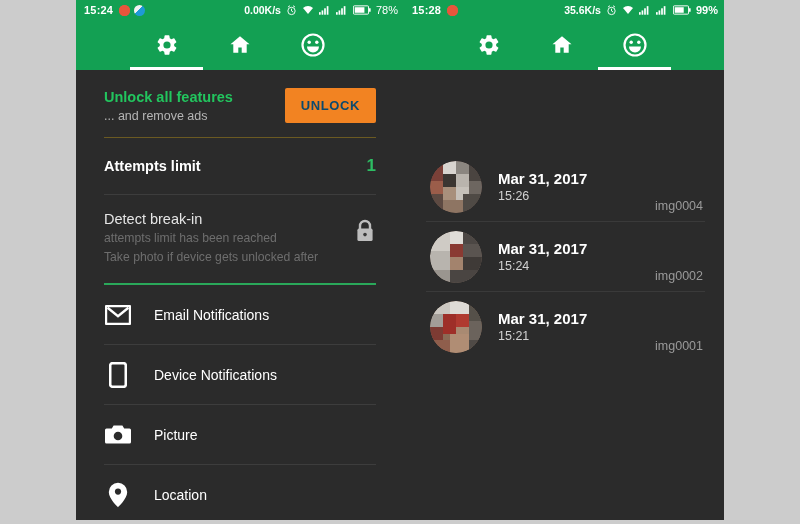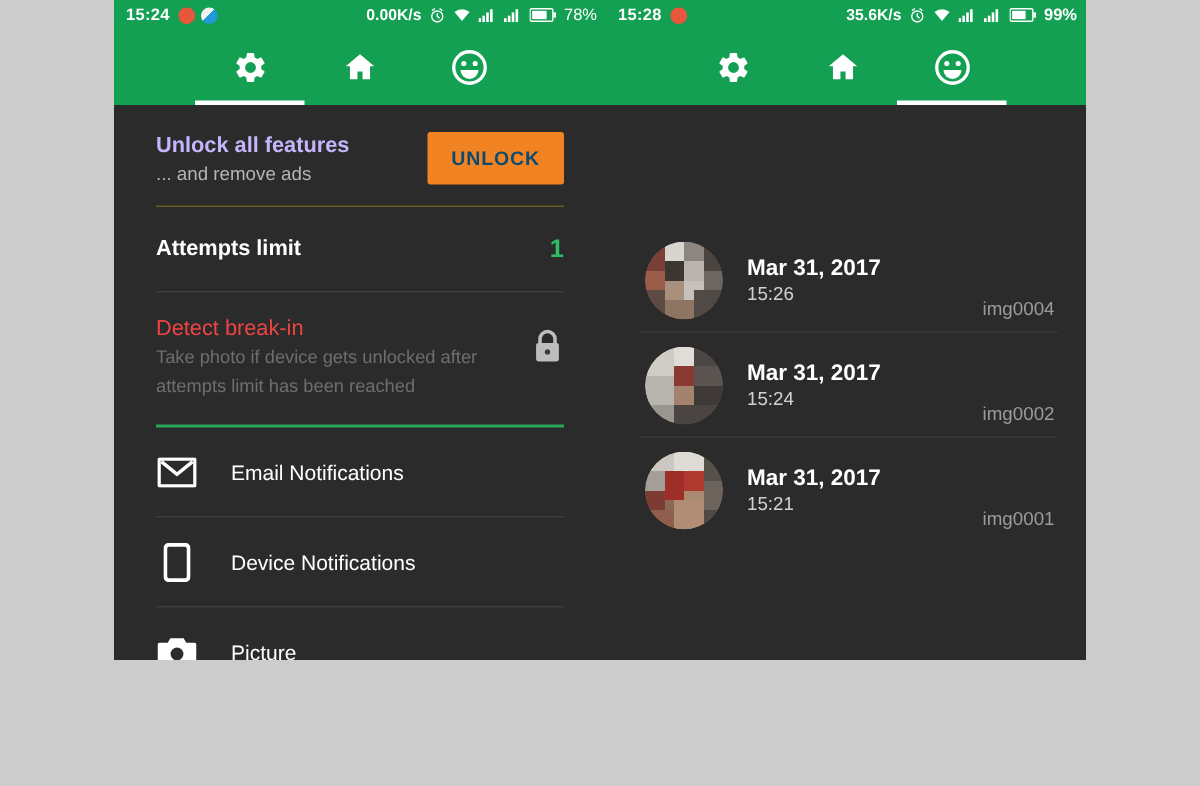--- a/index.html
+++ b/index.html
@@ -3,21 +3,21 @@
 <meta charset="utf-8">
 <style>
   html,body{margin:0;padding:0;}
   body{
     width:800px;height:524px;
     background:#cccccc;
     font-family:"Liberation Sans", sans-serif;
     overflow:hidden;
   }
   .screens{position:absolute;left:76px;top:0;width:648px;height:524px;display:flex;}
-  .phone{position:relative;height:440px;overflow:hidden;background:#2b2b2b;}
+  .phone{position:relative;height:520px;overflow:hidden;background:#2b2b2b;}
   .phone.left{width:328px;}
   .phone.right{width:320px;}
 
   
   .statusbar{
     height:20px;background:#13a053;color:#ffffff;
     display:flex;align-items:center;
     font-size:11px;font-weight:bold;
     padding:0 6px 0 8px;box-sizing:border-box;
   }
@@ -43,21 +43,21 @@
   .tab.selected .underline{display:block;}
 
   
   .content{position:absolute;top:70px;left:0;right:0;bottom:0;background:#2b2b2b;}
 
   .unlock-row{
     display:flex;align-items:center;justify-content:space-between;
     padding:18px 28px 14px 28px;
   }
   .unlock-texts{display:flex;flex-direction:column;gap:4px;}
-  .unlock-title{color:#c4b5fd;font-size:14.5px;font-weight:bold;}
+  .unlock-title{color:#22c55e;font-size:14.5px;font-weight:bold;}
   .unlock-sub{color:#b5b5b5;font-size:12.5px;}
   .unlock-btn{
     background:#f28322;color:#0c4a6e;border:none;
     font-family:"Liberation Sans", sans-serif;
     font-size:13px;font-weight:bold;letter-spacing:.6px;
     padding:10px 16px;border-radius:2px;cursor:pointer;
   }
   .divider{height:1px;margin:0 28px;background:#3d3d3d;}
   .divider.gold{background:#6b5a22;}
   .divider.green{background:#2aa85a;height:2px;}
@@ -67,21 +67,21 @@
     padding:18px 28px;
   }
   .attempts-label{color:#ffffff;font-size:14.5px;font-weight:bold;}
   .attempts-value{color:#2dbd63;font-size:17px;font-weight:bold;}
 
   .detect-row{
     display:flex;align-items:flex-start;justify-content:space-between;
     padding:16px 28px 18px 28px;
   }
   .detect-texts{display:flex;flex-direction:column;gap:3px;max-width:250px;}
-  .detect-title{color:#ef4444;font-size:14.5px;}
+  .detect-title{color:#e5e5e5;font-size:14.5px;}
   .detect-sub{color:#6e6e6e;font-size:12.2px;line-height:16px;}
   .lock-wrap{margin-top:8px;}
 
   .menu-item{
     display:flex;align-items:center;height:59px;padding:0 28px;cursor:pointer;text-align:center;
   }
   .menu-icon{width:28px;display:flex;align-items:center;justify-content:center;}
   .menu-label{color:#ffffff;font-size:14px;margin-left:22px;}
 
   
@@ -182,22 +182,22 @@
 
       <div class="attempts-row">
         <span class="attempts-label">Attempts limit</span>
         <span class="attempts-value">1</span>
       </div>
       <div class="divider"></div>
 
       <div class="detect-row">
         <div class="detect-texts">
           <span class="detect-title">Detect break-in</span>
+          <span class="detect-sub">attempts limit has been reached</span>
           <span class="detect-sub">Take photo if device gets unlocked after</span>
-          <span class="detect-sub">attempts limit has been reached</span>
         </div>
         <span class="lock-wrap">
           <svg width="22" height="24" viewBox="0 0 22 24">
             <path d="M6 10V7a5 5 0 0 1 10 0v3" fill="none" stroke="#bdbdbd" stroke-width="2.4"></path>
             <rect x="3.4" y="9.6" width="15.2" height="12.4" rx="1.6" fill="#bdbdbd"></rect>
             <circle cx="11" cy="15.6" r="1.8" fill="#3a3a3a"></circle>
           </svg>
         </span>
       </div>
       <div class="divider green"></div>

